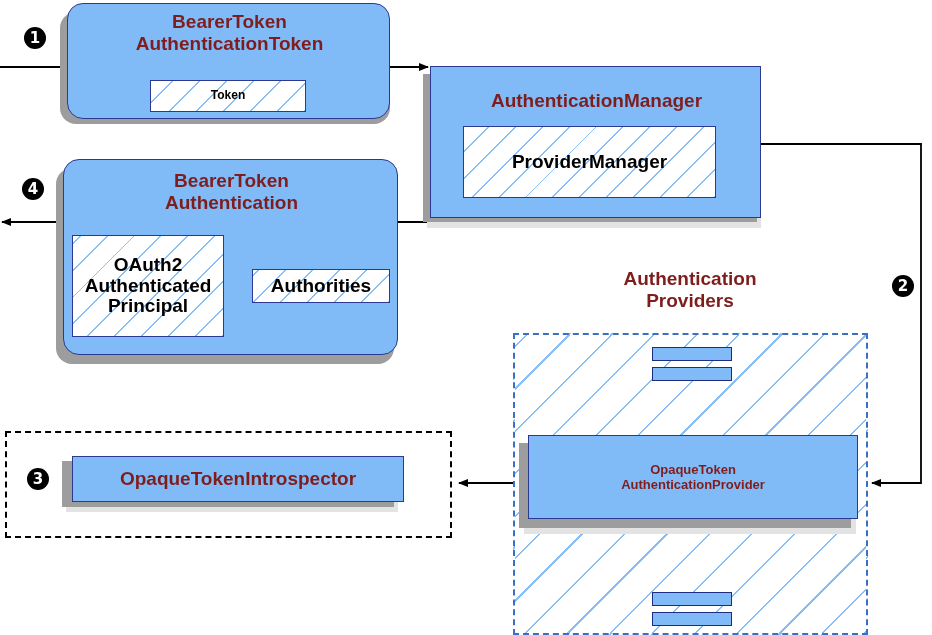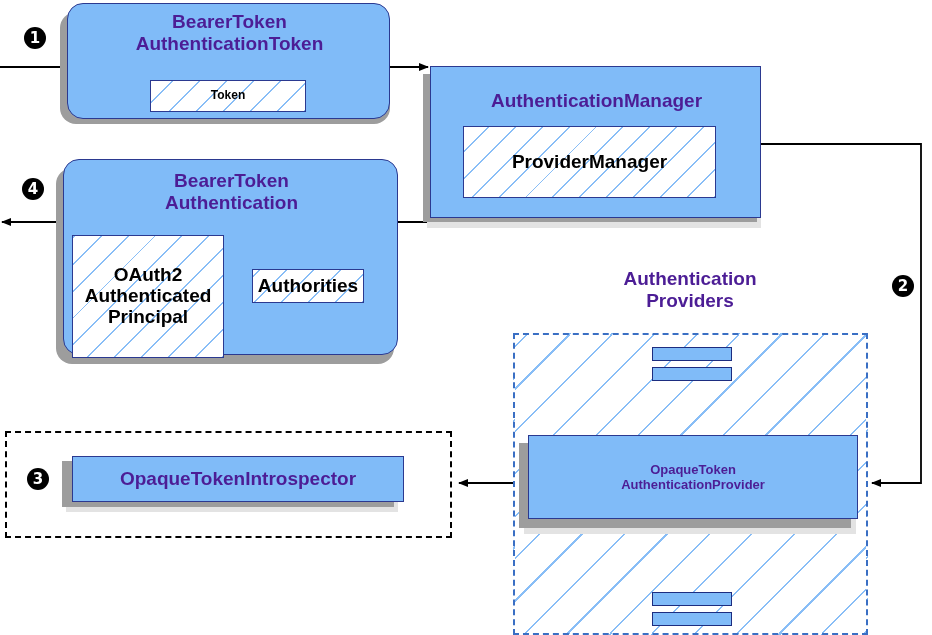--- a/index.html
+++ b/index.html
@@ -68,21 +68,21 @@
         rgba(130,186,246,0.95) 0px,
         rgba(130,186,246,0.95) 1.3px,
         rgba(255,255,255,0) 1.3px,
         rgba(255,255,255,0) 19px);
   }
 
   .title-text {
     position: absolute;
     text-align: center;
     font-weight: bold;
-    color: #4c1d95;
+    color: #7f1d1d;
     line-height: 1.16;
   }
 
   
   .dashed-box {
     position: absolute;
     box-sizing: border-box;
   }
   .dashed-blue {
     border: 2.5px dashed #3a6fc4;
@@ -177,26 +177,26 @@
     <div class="title-text" style="left:0; top:23px; width:331px; font-size:19px;">AuthenticationManager</div>
     <div class="hatch" style="left:32px; top:59px; width:253px; height:72px; font-size:19px;">
       <span>ProviderManager</span>
     </div>
   </div>
 
   <div class="shadow rounded" style="left:56px; top:168px; width:338px; height:196px;"></div>
   <div class="node rounded" style="left:63px; top:159px; width:335px; height:196px; z-index:2;">
     <div class="title-text nowrap" style="left:0; top:10px; width:335px; font-size:19px;">BearerToken
 Authentication</div>
-    <div class="hatch nowrap" style="left:8px; top:75px; width:152px; height:123px; font-size:19px;">
+    <div class="hatch nowrap" style="left:8px; top:75px; width:152px; height:102px; font-size:19px;">
       <span>OAuth2
 Authenticated
 Principal</span>
     </div>
-    <div class="hatch" style="left:188px; top:109px; width:112px; height:34px; font-size:19px;align-items:center;">
+    <div class="hatch" style="left:188px; top:109px; width:138px; height:34px; font-size:19px;align-items:center;">
       <span>Authorities</span>
     </div>
   </div>
   <div class="badge" style="left:22px; top:178px;">4</div>
 
   <div class="title-text nowrap" style="left:540px; top:268px; width:300px; font-size:19px; text-align:center;">Authentication
 Providers</div>
 
   <div class="dashed-box dashed-blue" style="left:513px; top:333px; width:355px; height:302px; z-index:0;"></div>
 

